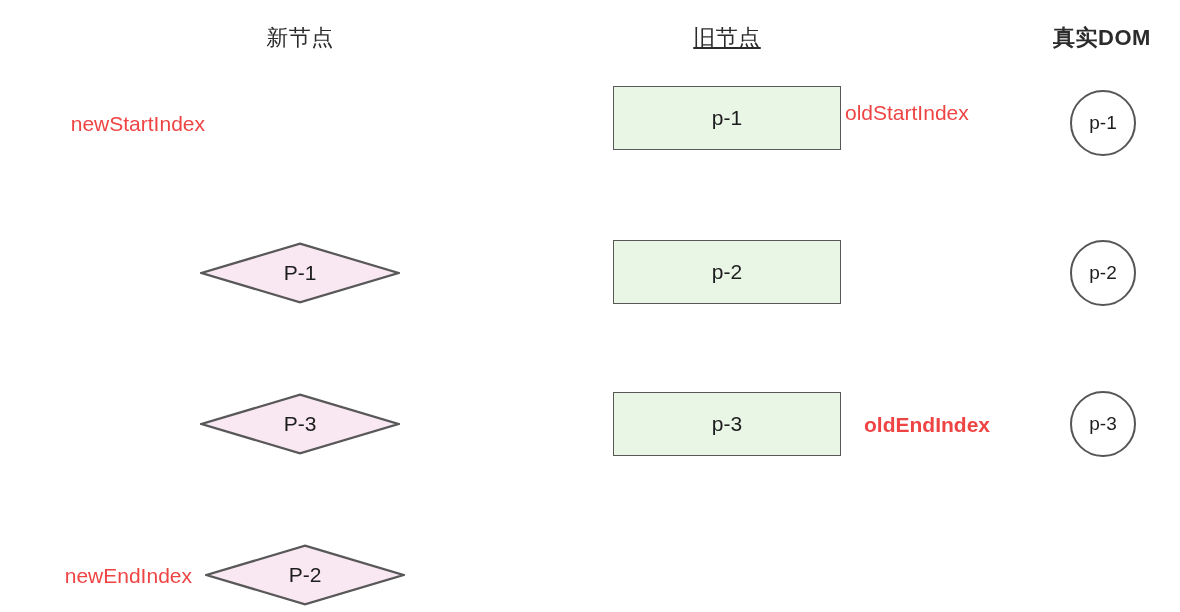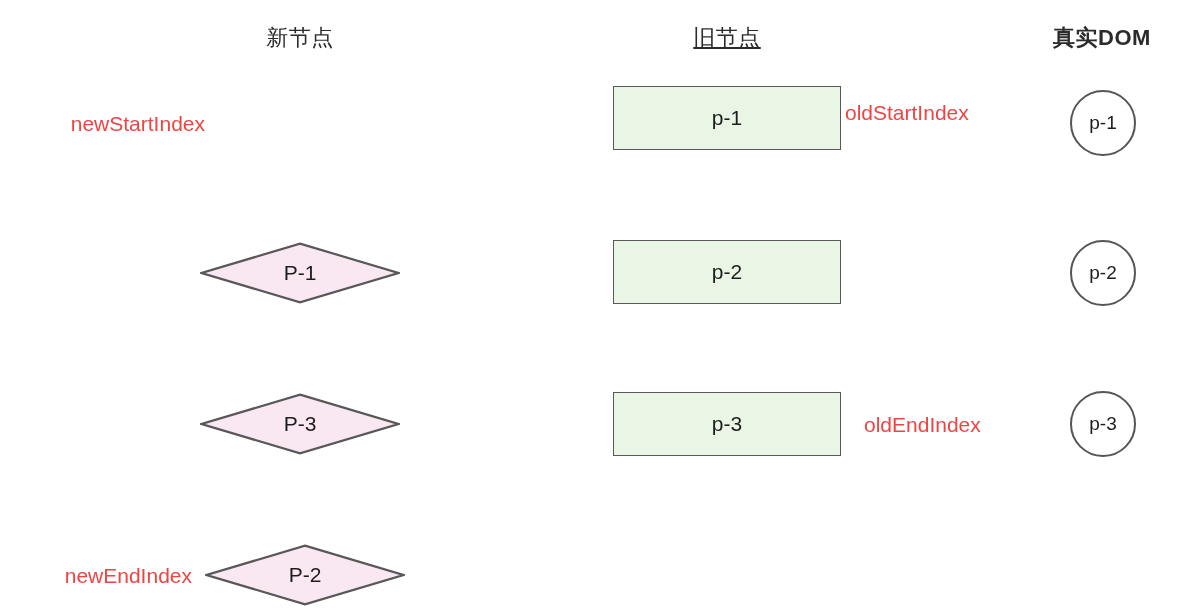--- a/index.html
+++ b/index.html
@@ -160,15 +160,15 @@
     <div class="circle-box"></div>
     <span class="shape-text">p-3</span>
   </div>
 
   <div class="side-label right-anchor" style="left:205px; top:123px;">newStartIndex</div>
 
   <div class="side-label right-anchor" style="left:192px; top:575px;">newEndIndex</div>
 
   <div class="side-label" style="left:845px; top:112px;">oldStartIndex</div>
 
-  <div class="side-label" style="left:864px; top:424px;">oldEndIndex</div>
+  <div class="side-label" style="left:864px; top:424px;font-weight:bold;">oldEndIndex</div>
 
 </div>
 
 </body></html>

